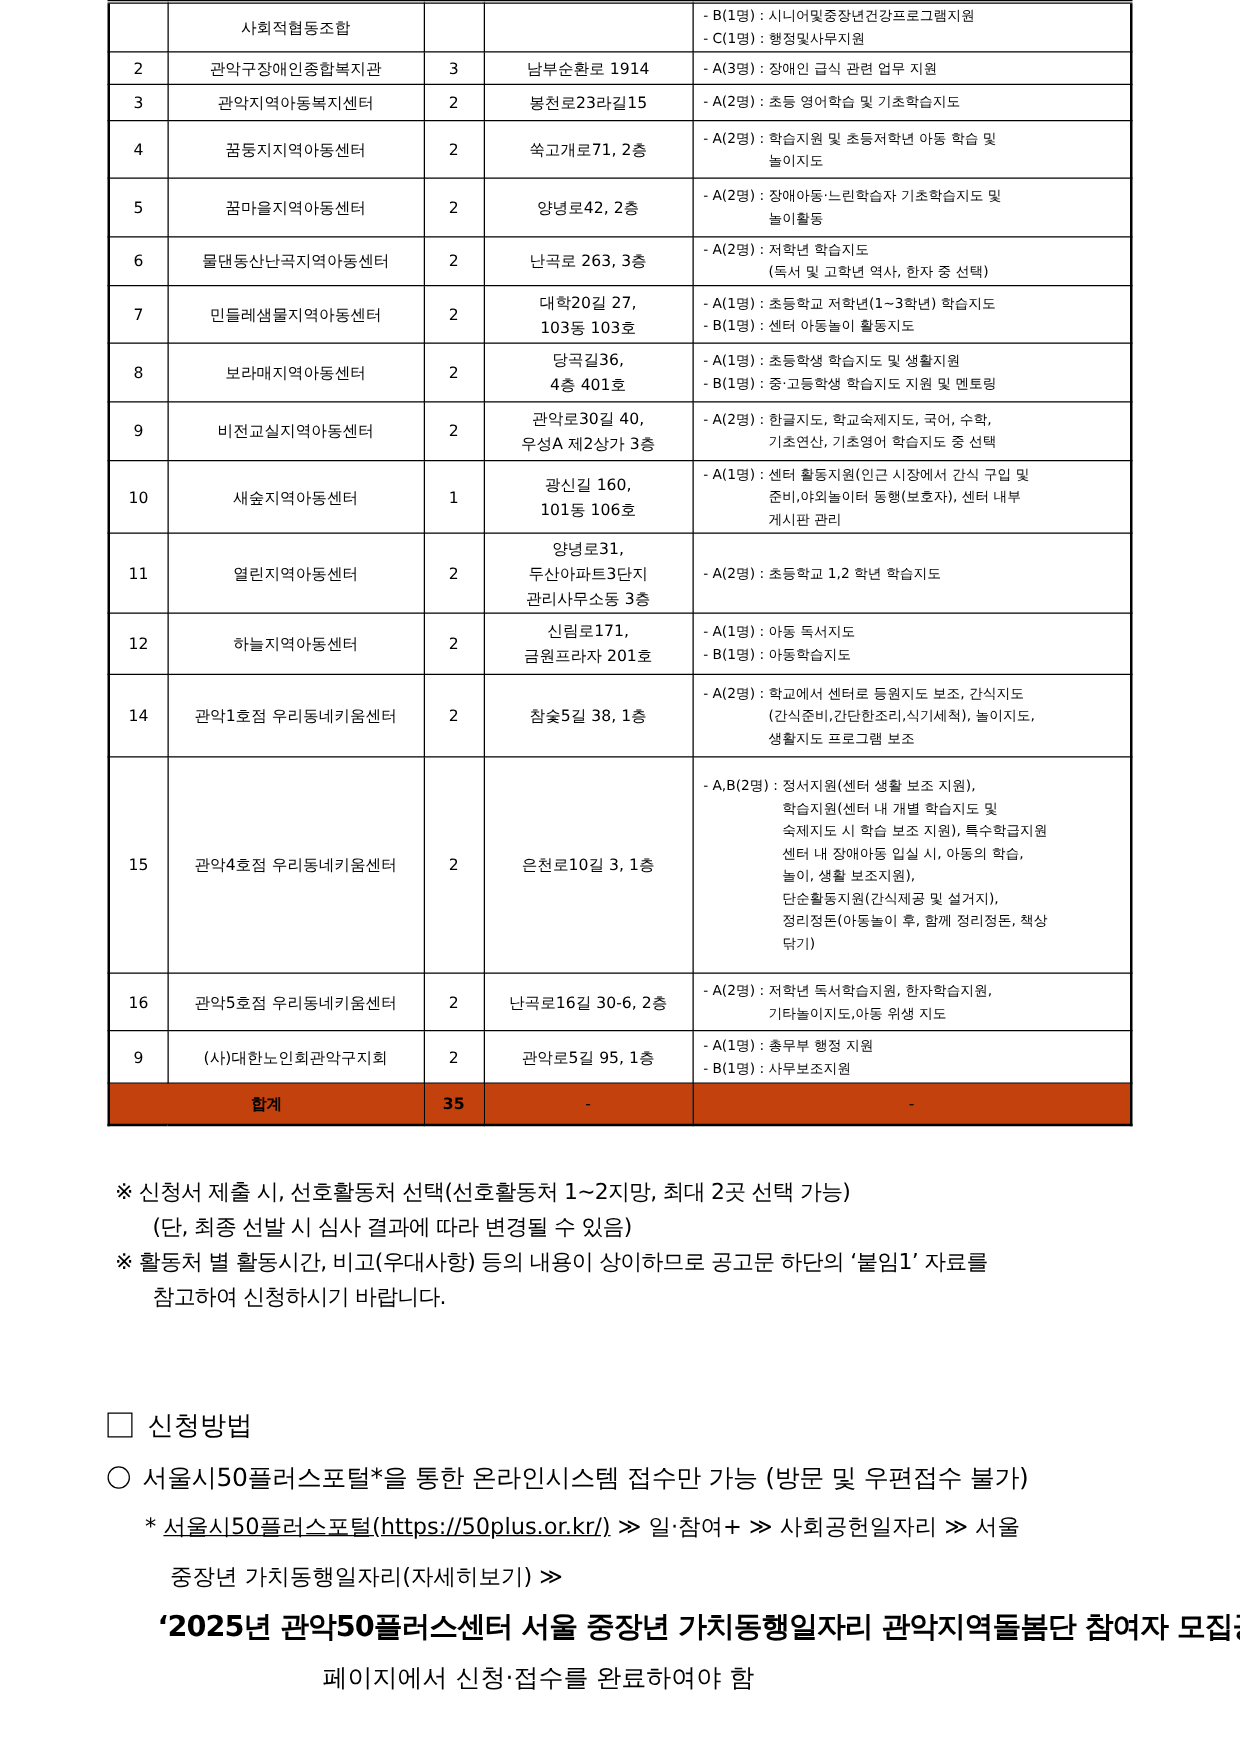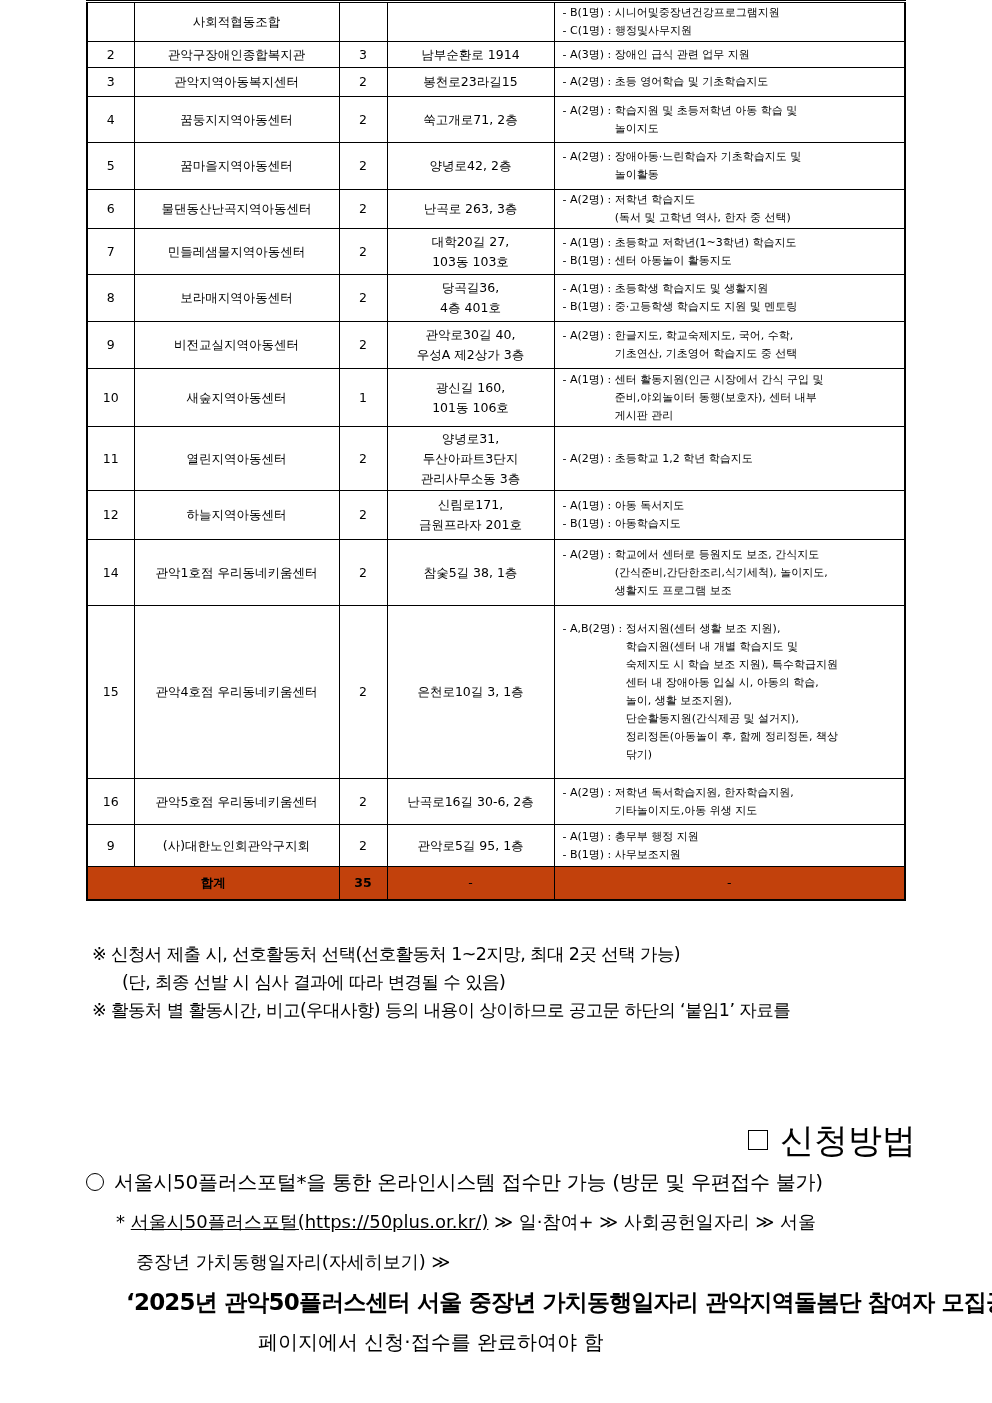--- a/index.html
+++ b/index.html
@@ -15,21 +15,21 @@
     .dl .lead { white-space: pre; flex: 0 0 auto; }
     .dl .body { flex: 1 1 auto; }
     tr.total td { background: #c2410c; font-weight: bold; text-align: center; height: 33px; }
     tr.total td.total-dash { font-weight: normal; }
 
     .notes { position: absolute; left: 92px; top: 940px; width: 820px; font-size: 17.5px; line-height: 28px; letter-spacing: -0.6px; }
     .notes .note-line { white-space: nowrap; }
     .notes .indent { padding-left: 30px; }
 
     .section { position: absolute; left: 86px; top: 1120px; width: 830px; }
-    .sec-title { font-size: 34px; line-height: 40px; display: flex; align-items: center; justify-content: flex-end; }
+    .sec-title { font-size: 21px; line-height: 40px; display: flex; align-items: center; }
     .sec-title .box { display: inline-block; width: 20px; height: 20px; border: 1.5px solid #000; margin-right: 12px; }
     .bullet-line { font-size: 20px; line-height: 40px; white-space: nowrap; letter-spacing: -0.3px; }
     .circle { display: inline-block; width: 18px; height: 18px; border: 1.5px solid #000; border-radius: 50%; vertical-align: -2px; margin-right: 10px; }
     .sub-line { font-size: 18px; line-height: 40px; white-space: nowrap; padding-left: 30px; }
     .sub-line .link { text-decoration: underline; color: #000; }
     .sub-cont { font-size: 18px; line-height: 40px; padding-left: 50px; white-space: nowrap; }
     .bold-line { font-size: 23px; line-height: 40px; font-weight: bold; padding-left: 40px; white-space: nowrap; letter-spacing: -0.8px; }
     .method-cont { font-size: 20px; line-height: 40px; padding-left: 172px; white-space: nowrap; }
   </style>
 </head>
@@ -359,20 +359,21 @@
           <td class="total-dash">-</td>
         </tr>
       </tbody>
   </table>
 </div>
 
 <div class="notes">
   <div class="note-line">※ 신청서 제출 시, 선호활동처 선택(선호활동처 1~2지망, 최대 2곳 선택 가능)</div>
   <div class="note-line indent">(단, 최종 선발 시 심사 결과에 따라 변경될 수 있음)</div>
   <div class="note-line">※ 활동처 별 활동시간, 비고(우대사항) 등의 내용이 상이하므로 공고문 하단의 ‘붙임1’ 자료를</div>
+  <div class="note-line indent">참고하여 신청하시기 바랍니다.</div>
 </div>
 
 <div class="section">
   <div class="sec-title">
     <span class="box"></span>
     <span>신청방법</span>
   </div>
   <div class="bullet-line" style="margin-top:2px;">
     <span class="circle"></span><span>서울시50플러스포털*을 통한 온라인시스템 접수만 가능 (방문 및 우편접수 불가)</span>
   </div>

